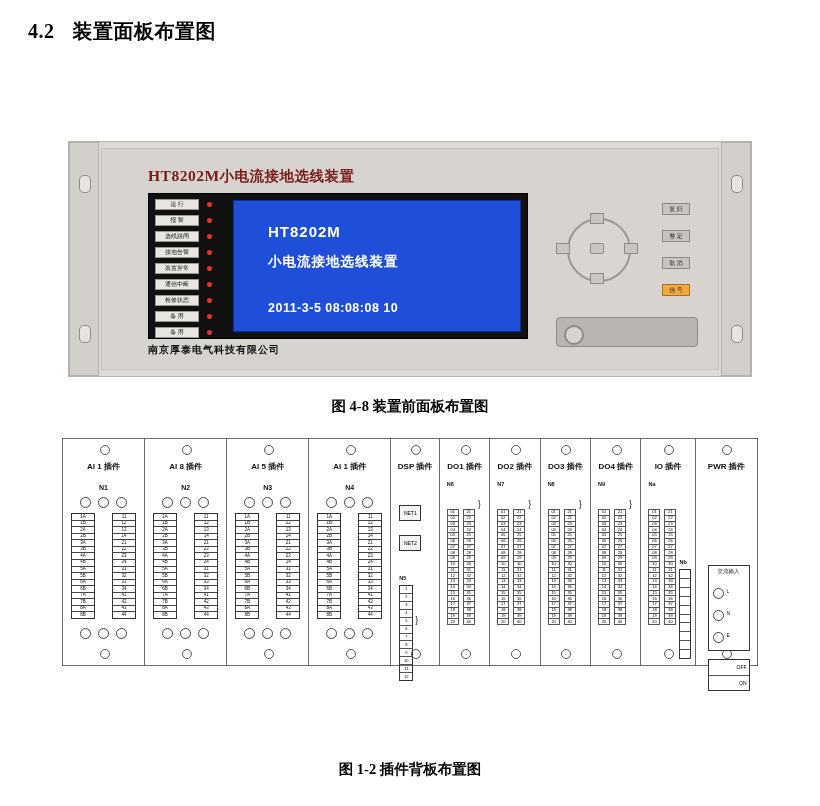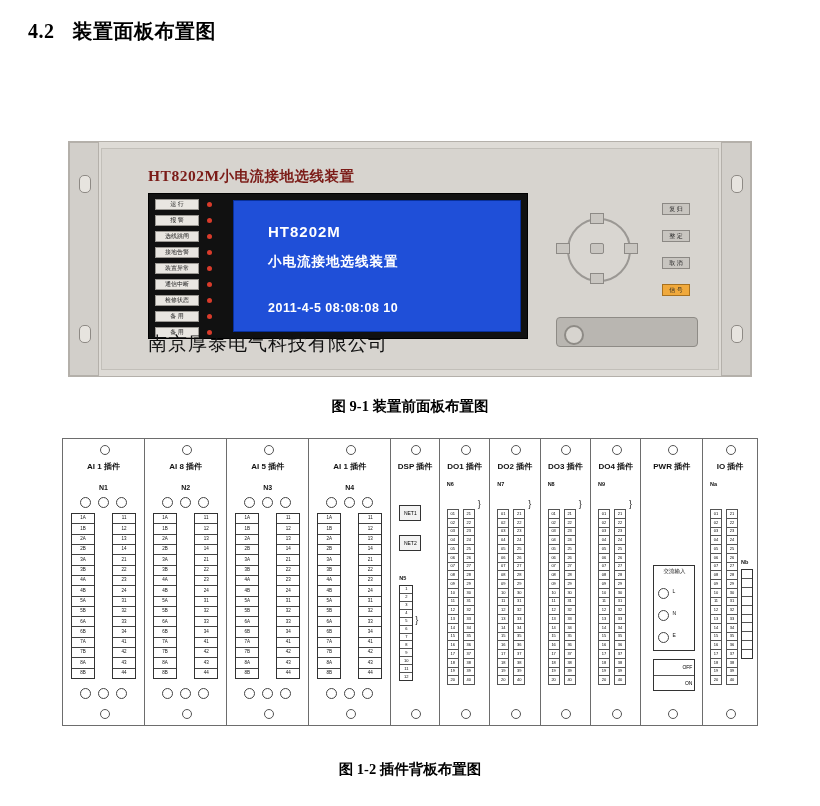--- a/index.html
+++ b/index.html
@@ -93,22 +93,22 @@
     font-weight: bold;
     color: #7b1b17;
     letter-spacing: 0.5px;
     white-space: nowrap;
   }
   .brand-top .model { font-size: 15.5px; }
   .brand-bottom {
     position: absolute;
     left: 46px;
     bottom: 12px;
-    font-size: 19px;
-    font-weight: normal;
+    font-size: 10px;
+    font-weight: bold;
     color: #111;
     letter-spacing: 1px;
     white-space: nowrap;
   }
 
   .screen-case {
     position: absolute;
     left: 46px;
     top: 44px;
     width: 380px;
@@ -283,21 +283,21 @@
   }
   .cap1 { top: 397px; }
   .cap2 { top: 760px; }
 
   
   .fig2 {
     position: absolute;
     left: 62px;
     top: 438px;
     width: 696px;
-    height: 288px;
+    height: 228px;
     background: #f9a8d4;
     border: 1px solid #6d6d6d;
     box-sizing: border-box;
     display: flex;
     flex-direction: row;
   }
   .card {
     position: relative;
     height: 100%;
     border-right: 1px solid #6d6d6d;
@@ -571,21 +571,21 @@
           </div>
           <div class="led-row">
             <div class="led-label">备 用</div>
             <div class="led-dot"></div>
           </div>
         </div>
 
         <div class="lcd">
           <div class="l1">HT8202M</div>
           <div class="l2">小电流接地选线装置</div>
-          <div class="l3">2011-4-5  08:08:08     10</div>
+          <div class="l3">2011-3-5  08:08:08     10</div>
         </div>
       </div>
 
       <div class="keypad">
         <div class="ring"></div>
         <div class="kbtn up"></div>
         <div class="kbtn down"></div>
         <div class="kbtn left"></div>
         <div class="kbtn right"></div>
         <div class="kbtn mid"></div>
@@ -596,21 +596,21 @@
         <div class="sbtn">整 定</div>
         <div class="sbtn">取 消</div>
         <div class="sbtn alarm">信 号</div>
       </div>
 
       <div class="brand-bottom">南京厚泰电气科技有限公司</div>
       <div class="handle"></div>
     </div>
   </div>
 
-  <div class="fig-caption cap1">图 9-1 装置前面板布置图</div>
+  <div class="fig-caption cap1">图 4-8 装置前面板布置图</div>
 
   <div class="fig2">
 
     <div class="card" style="width:88px">
       <div class="screw top"></div>
       <div class="screw bot"></div>
       <div class="card-title">AI 1 插件</div>
       <div class="card-sub">N1</div>
       <div class="round-row">
         <div class="rt"></div>
@@ -1044,39 +1044,20 @@
         <div class="p">35</div>
         <div class="p">36</div>
         <div class="p">37</div>
         <div class="p">38</div>
         <div class="p">39</div>
         <div class="p">40</div>
       </div>
       <div class="brace" style="left:38px; top:60px;">}</div>
     </div>
 
-    <div class="card" style="width:66px">
-      <div class="screw top"></div>
-      <div class="screw bot"></div>
-      <div class="card-title">PWR 插件</div>
-      <div class="pwr-box" style="left:12px; top:126px; width:42px; height:86px;">
-        <div class="lbl">交流输入</div>
-        <div class="pwr-term" style="top:22px;"></div>
-        <div class="pwr-term" style="top:44px;"></div>
-        <div class="pwr-term" style="top:66px;"></div>
-        <div class="pwr-side-text" style="left:18px; top:22px;">L</div>
-        <div class="pwr-side-text" style="left:18px; top:44px;">N</div>
-        <div class="pwr-side-text" style="left:18px; top:66px;">E</div>
-      </div>
-      <div class="dip" style="left:12px; top:220px; width:42px; height:32px;">
-        <div class="d">OFF</div>
-        <div class="d">ON</div>
-      </div>
-    </div>
-
     <div class="card" style="width:58px">
       <div class="screw top"></div>
       <div class="screw bot"></div>
       <div class="card-title">IO 插件</div>
       <div class="tag" style="left:7px; top:42px;">Na</div>
       <div class="pin-col" style="left:7px;">
         <div class="p">01</div>
         <div class="p">02</div>
         <div class="p">03</div>
         <div class="p">04</div>
@@ -1127,17 +1108,36 @@
         <div class="c"></div>
         <div class="c"></div>
         <div class="c"></div>
         <div class="c"></div>
         <div class="c"></div>
         <div class="c"></div>
         <div class="c"></div>
       </div>
     </div>
 
+    <div class="card" style="width:66px">
+      <div class="screw top"></div>
+      <div class="screw bot"></div>
+      <div class="card-title">PWR 插件</div>
+      <div class="pwr-box" style="left:12px; top:126px; width:42px; height:86px;">
+        <div class="lbl">交流输入</div>
+        <div class="pwr-term" style="top:22px;"></div>
+        <div class="pwr-term" style="top:44px;"></div>
+        <div class="pwr-term" style="top:66px;"></div>
+        <div class="pwr-side-text" style="left:18px; top:22px;">L</div>
+        <div class="pwr-side-text" style="left:18px; top:44px;">N</div>
+        <div class="pwr-side-text" style="left:18px; top:66px;">E</div>
+      </div>
+      <div class="dip" style="left:12px; top:220px; width:42px; height:32px;">
+        <div class="d">OFF</div>
+        <div class="d">ON</div>
+      </div>
+    </div>
+
   </div>
 
   <div class="fig-caption cap2">图 1-2 插件背板布置图</div>
 
 </div>
 
 </body></html>

